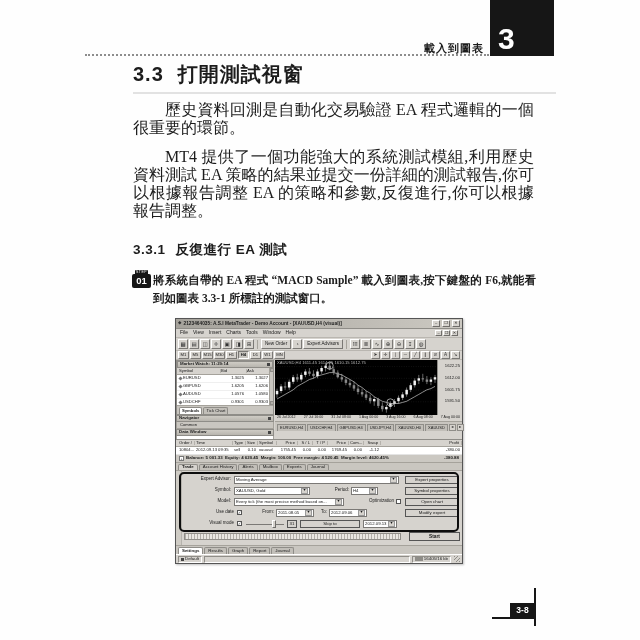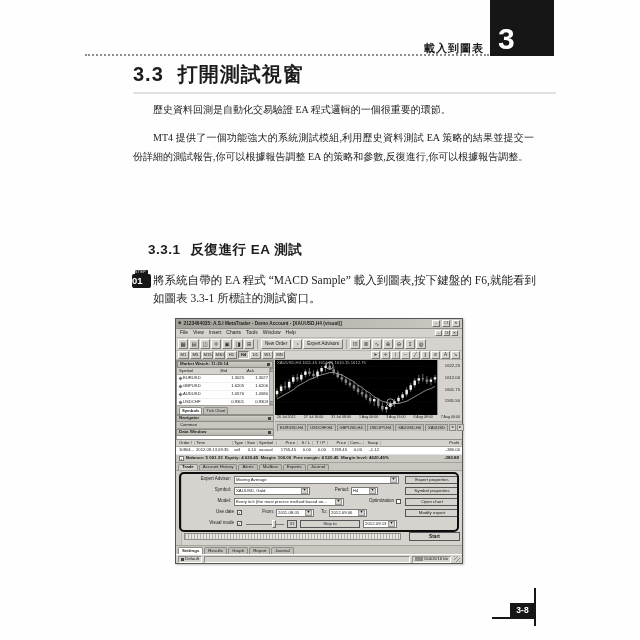--- a/index.html
+++ b/index.html
@@ -14,32 +14,32 @@
   .chapter-label{position:absolute;top:41px;right:156px;
                  font:bold 11px "Liberation Sans","DejaVu Sans",sans-serif;letter-spacing:1px;}
   .header-dotted{position:absolute;top:54px;left:85px;width:404px;border-top:2px dotted #8d8d8d;}
 
   
   .sec-title{position:absolute;left:133px;top:61px;
              font:bold 20px "Liberation Sans","DejaVu Sans",sans-serif;letter-spacing:1px;}
   .sec-title .num{margin-right:14px;}
   .sec-underline{position:absolute;left:133px;top:92px;width:423px;height:2px;background:#e2e2e2;}
   .body-text{position:absolute;left:133px;top:101px;width:401px;
-             font-size:10px;line-height:18.3px;text-align:justify;}
+             font-size:16px;line-height:18.3px;text-align:justify;}
   .body-text p{text-indent:2em;margin-bottom:10px;}
   .subsec{position:absolute;left:133px;top:241px;
           font:bold 13.5px "Liberation Sans","DejaVu Sans",sans-serif;letter-spacing:.5px;}
-  .subsec .num{margin-right:10px;margin-left:15px;}
-
-  .step-badge{position:absolute;left:132px;top:270px;width:19px;height:19px;}
+  .subsec .num{margin-right:10px;}
+
+  .step-badge{position:absolute;left:132px;top:270px;width:19px;height:19px;text-align:center;}
   .step-cap{display:block;width:13px;margin:0 auto;background:#161616;color:#fff;
             font:3.5px "Liberation Sans",sans-serif;letter-spacing:.5px;border-radius:1px 1px 0 0;line-height:4px;}
   .step-num{display:block;width:19px;height:14px;background:#161616;color:#fff;border-radius:2px;
             font:bold 9.5px/14px "Liberation Sans",sans-serif;}
-  .step-text{position:absolute;left:153px;top:271px;width:383px;font-size:11.5px;line-height:18px;text-align:justify;}
+  .step-text{position:absolute;left:153px;top:271px;width:383px;font-size:11.5px;line-height:18px;text-align:justify;font-weight:bold;}
 
   .caption{position:absolute;top:570px;left:0;right:0;text-align:center;
            font:bold 11px "Liberation Sans","DejaVu Sans",sans-serif;}
 
   
   .pg-hline{position:absolute;left:492px;top:617px;width:44px;height:2px;background:#161616;}
   .pg-vline{position:absolute;left:534px;top:588px;width:2px;height:38px;background:#161616;}
   .pg-box{position:absolute;left:510px;top:603px;width:25px;height:14px;background:#161616;color:#fff;
           font:bold 8.5px "Liberation Sans",sans-serif;display:flex;align-items:center;justify-content:center;}
 

